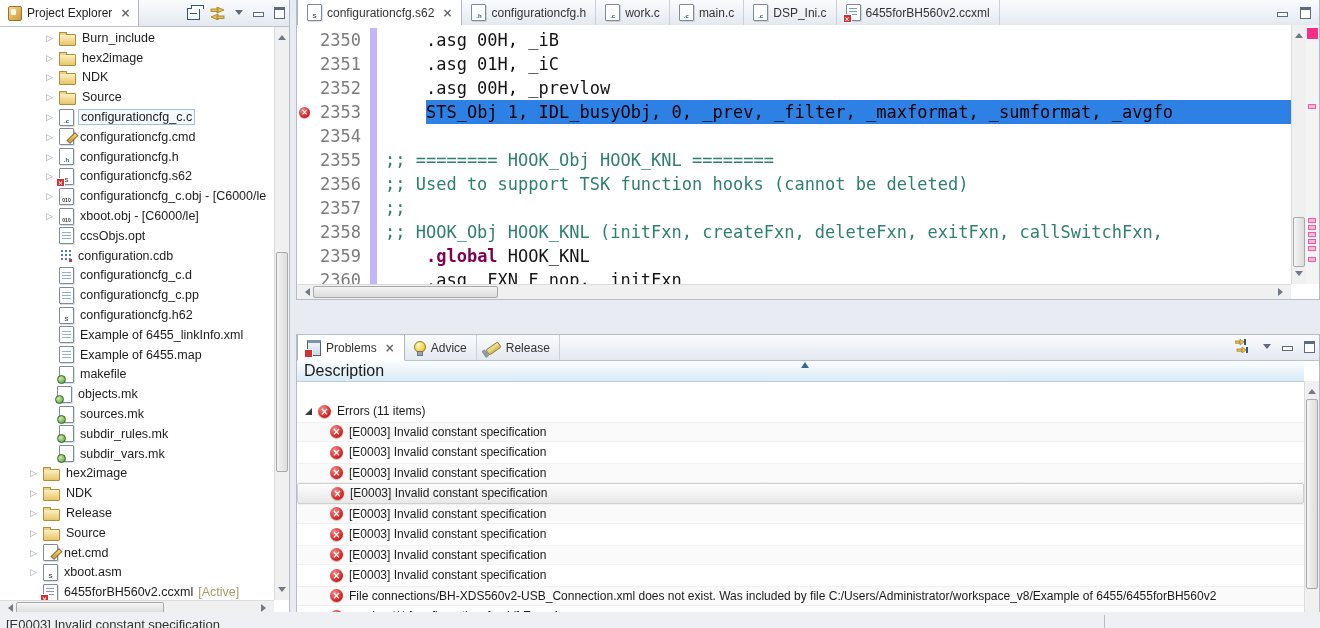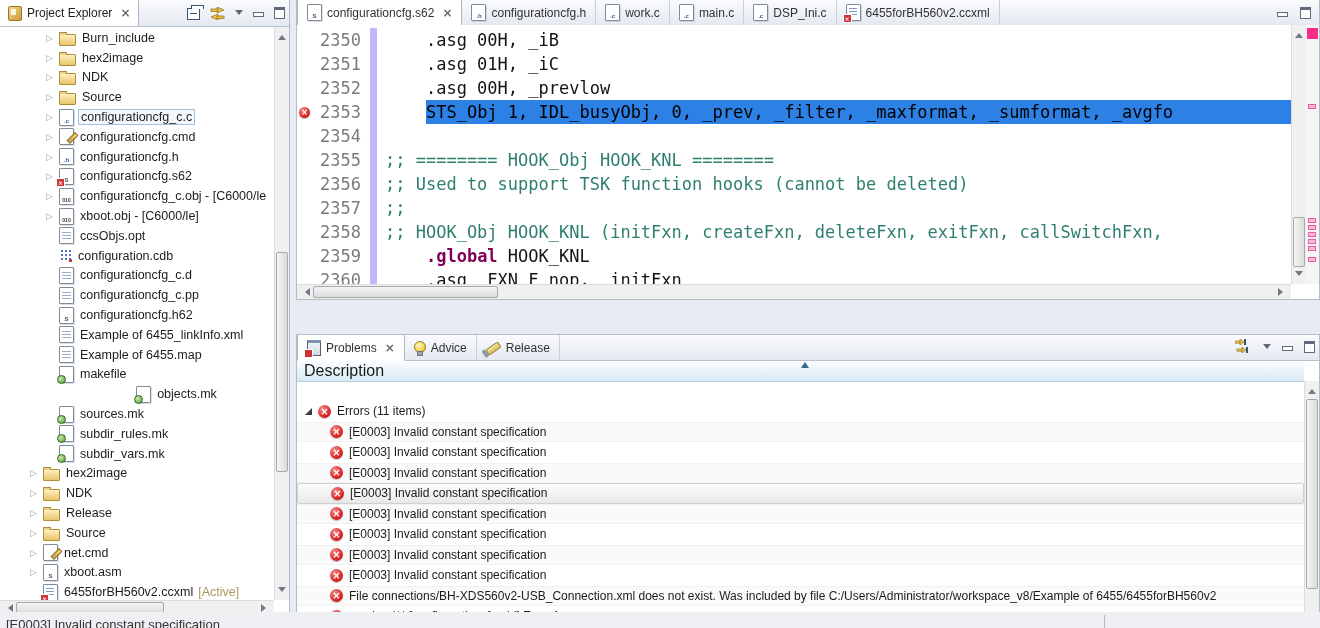--- a/index.html
+++ b/index.html
@@ -240,21 +240,21 @@
       <div class="tree-row" style="padding-left: 46px;">
         <span class="tree-arrow"></span>
         <span class="fi fi-txt"></span>
         <span class="tree-label">Example of 6455.map</span>
       </div>
       <div class="tree-row" style="padding-left: 46px;">
         <span class="tree-arrow"></span>
         <span class="fi fi-mk"></span>
         <span class="tree-label">makefile</span>
       </div>
-      <div class="tree-row" style="padding-left: 66px; justify-content: center;">
+      <div class="tree-row" style="padding-left: 44px;">
         <span class="tree-arrow"></span>
         <span class="fi fi-mk"></span>
         <span class="tree-label">objects.mk</span>
       </div>
       <div class="tree-row" style="padding-left: 46px;">
         <span class="tree-arrow"></span>
         <span class="fi fi-mk"></span>
         <span class="tree-label">sources.mk</span>
       </div>
       <div class="tree-row" style="padding-left: 46px;">

